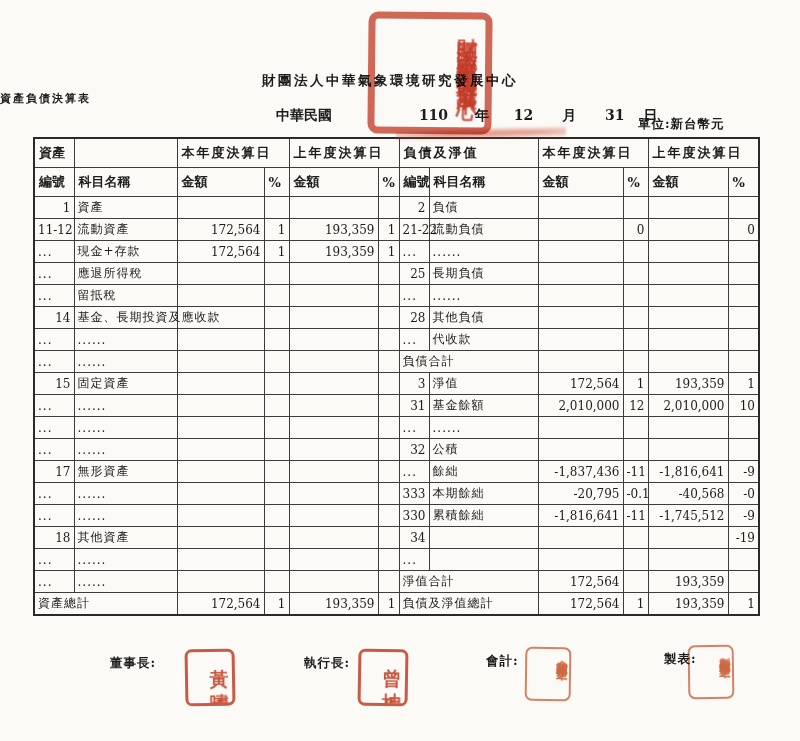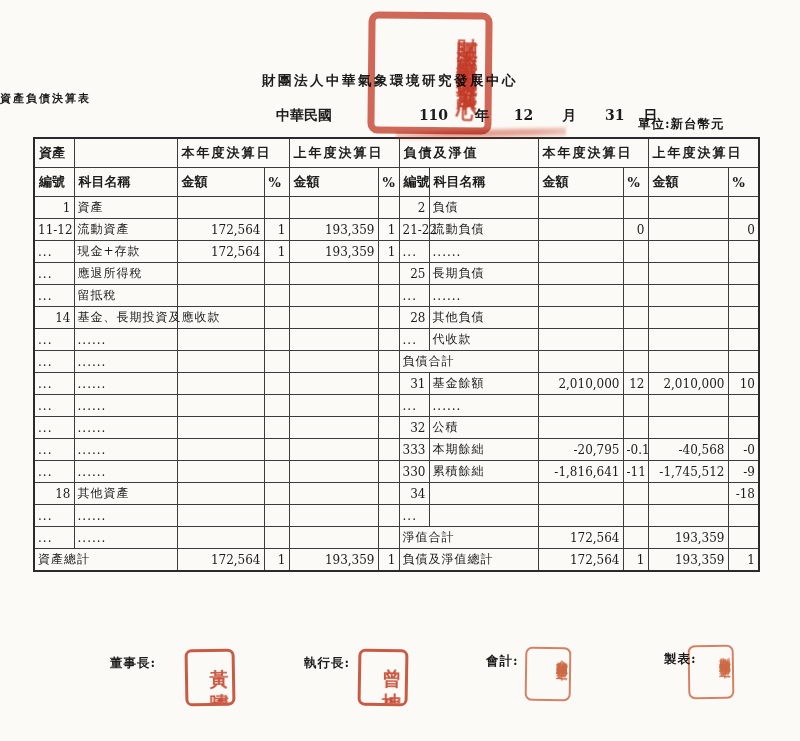--- a/index.html
+++ b/index.html
@@ -275,20 +275,34 @@
           <td class="pct"></td>
           <td class="amt"></td>
           <td class="pct"></td>
           <td class="span-name" colspan="2">負債合計</td>
           <td class="amt"></td>
           <td class="pct"></td>
           <td class="amt"></td>
           <td class="pct"></td>
         </tr>
         <tr>
+          <td class="num">15</td>
+          <td class="name">固定資產</td>
+          <td class="amt"></td>
+          <td class="pct"></td>
+          <td class="amt"></td>
+          <td class="pct"></td>
+          <td class="num">3</td>
+          <td class="name">淨值</td>
+          <td class="amt">172,564</td>
+          <td class="pct">1</td>
+          <td class="amt">193,359</td>
+          <td class="pct">1</td>
+        </tr>
+        <tr>
           <td class="num dotnum">...</td>
           <td class="name dotname">......</td>
           <td class="amt"></td>
           <td class="pct"></td>
           <td class="amt"></td>
           <td class="pct"></td>
           <td class="num">31</td>
           <td class="name">基金餘額</td>
           <td class="amt">2,010,000</td>
           <td class="pct">12</td>
@@ -317,20 +331,34 @@
           <td class="amt"></td>
           <td class="pct"></td>
           <td class="num">32</td>
           <td class="name">公積</td>
           <td class="amt"></td>
           <td class="pct"></td>
           <td class="amt"></td>
           <td class="pct"></td>
         </tr>
         <tr>
+          <td class="num">17</td>
+          <td class="name">無形資產</td>
+          <td class="amt"></td>
+          <td class="pct"></td>
+          <td class="amt"></td>
+          <td class="pct"></td>
+          <td class="num dotnum">...</td>
+          <td class="name">餘絀</td>
+          <td class="amt">-1,837,436</td>
+          <td class="pct">-11</td>
+          <td class="amt">-1,816,641</td>
+          <td class="pct">-9</td>
+        </tr>
+        <tr>
           <td class="num dotnum">...</td>
           <td class="name dotname">......</td>
           <td class="amt"></td>
           <td class="pct"></td>
           <td class="amt"></td>
           <td class="pct"></td>
           <td class="num">333</td>
           <td class="name">本期餘絀</td>
           <td class="amt">-20,795</td>
           <td class="pct">-0.1</td>
@@ -356,21 +384,21 @@
           <td class="name">其他資產</td>
           <td class="amt"></td>
           <td class="pct"></td>
           <td class="amt"></td>
           <td class="pct"></td>
           <td class="num">34</td>
           <td class="name"></td>
           <td class="amt"></td>
           <td class="pct"></td>
           <td class="amt"></td>
-          <td class="pct">-18</td>
+          <td class="pct">-19</td>
         </tr>
         <tr>
           <td class="num dotnum">...</td>
           <td class="name dotname">......</td>
           <td class="amt"></td>
           <td class="pct"></td>
           <td class="amt"></td>
           <td class="pct"></td>
           <td class="num dotnum">...</td>
           <td class="name"></td>

